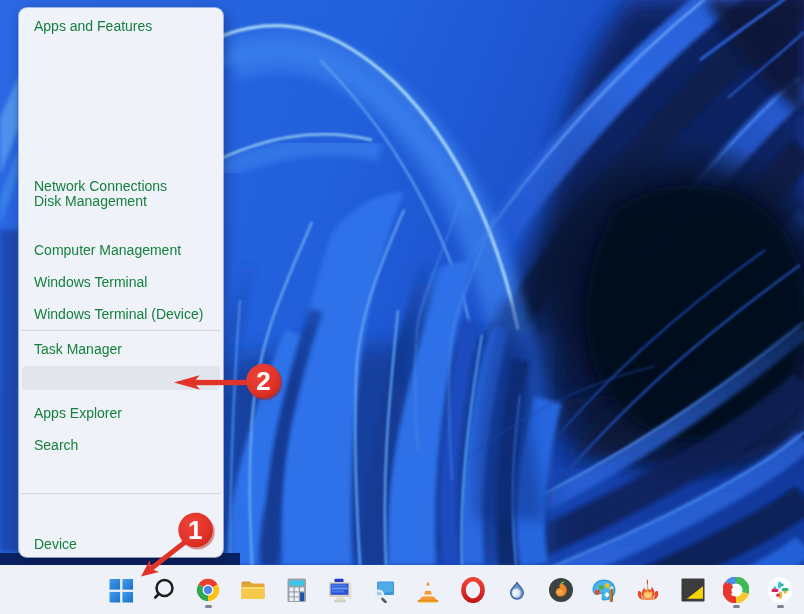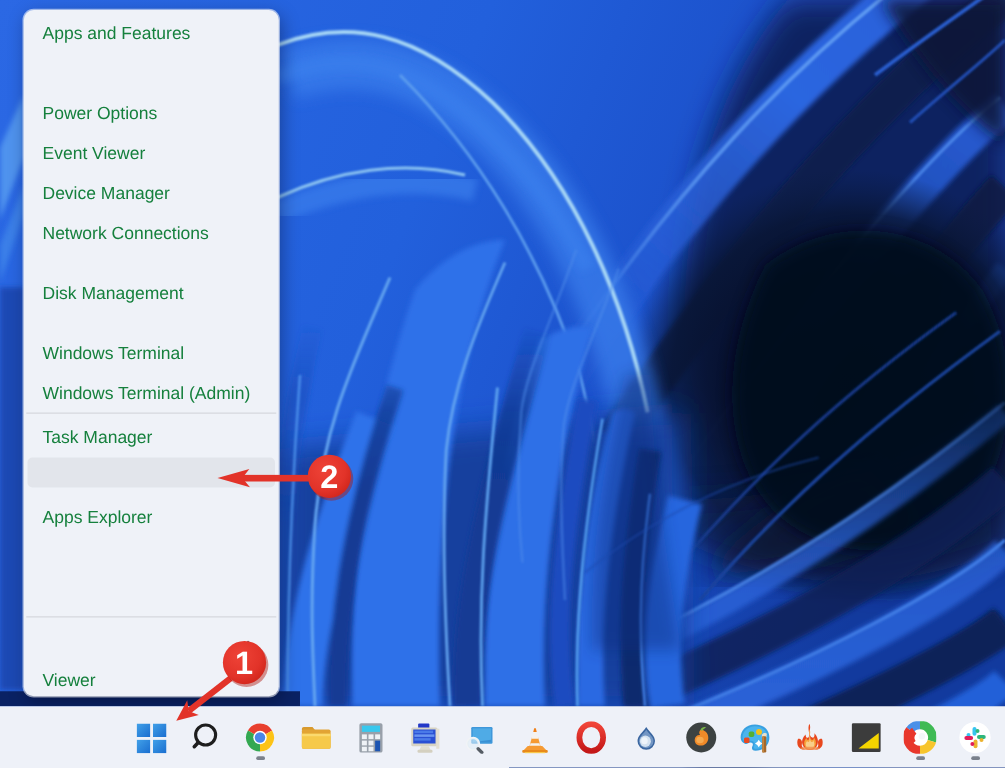--- a/index.html
+++ b/index.html
@@ -176,32 +176,31 @@
     <path d="M0 196 L19 148 L19 172 L0 226 Z" fill="#3a7fe8"></path>
     <rect x="0" y="230" width="19" height="322" fill="#1a48b4"></rect>
   </g>
 
   <rect x="0" y="553" width="240" height="12" fill="#0a2264"></rect>
 </svg>
 
 <div id="menu">
   <div id="hl"></div>
   <div class="mi" style="top:5.5px">Apps and Features</div>
-  <div class="mi" style="top:69.5px">Power Options</div>
-  <div class="mi" style="top:101.5px">Event Viewer</div>
-  <div class="mi" style="top:133.5px">Device Manager</div>
   <div class="mi" style="top:165.5px">Network Connections</div>
-  <div class="mi" style="top:214px">Disk Management</div>
+  <div class="mi" style="top:181px">Disk Management</div>
+  <div class="mi" style="top:229.5px">Computer Management</div>
   <div class="mi" style="top:261.5px">Windows Terminal</div>
-  <div class="mi" style="top:293.5px">Windows Terminal (Admin)</div>
+  <div class="mi" style="top:293.5px">Windows Terminal (Device)</div>
   <div class="sep" style="top:322px"></div>
   <div class="mi" style="top:328.5px">Task Manager</div>
   <div class="mi" style="top:392.5px">Apps Explorer</div>
+  <div class="mi" style="top:424.5px">Search</div>
   <div class="sep" style="top:485px"></div>
-  <div class="mi" style="top:523.5px">Viewer</div>
+  <div class="mi" style="top:523.5px">Device</div>
   <svg style="position:absolute;left:175px;top:500px" width="14" height="22" viewBox="0 0 14 22">
         <path d="M4.5 5.5 L9.5 11 L4.5 16.5" fill="none" stroke="#595d62" stroke-width="1.7" stroke-linecap="round" stroke-linejoin="round"></path>
       </svg>
 </div>
 
 <div id="tb">
 
   <svg class="ic" style="left:108px" viewBox="0 0 26 26">
     <defs>
       <linearGradient id="wg" x1="0" y1="0" x2="1" y2="1">

